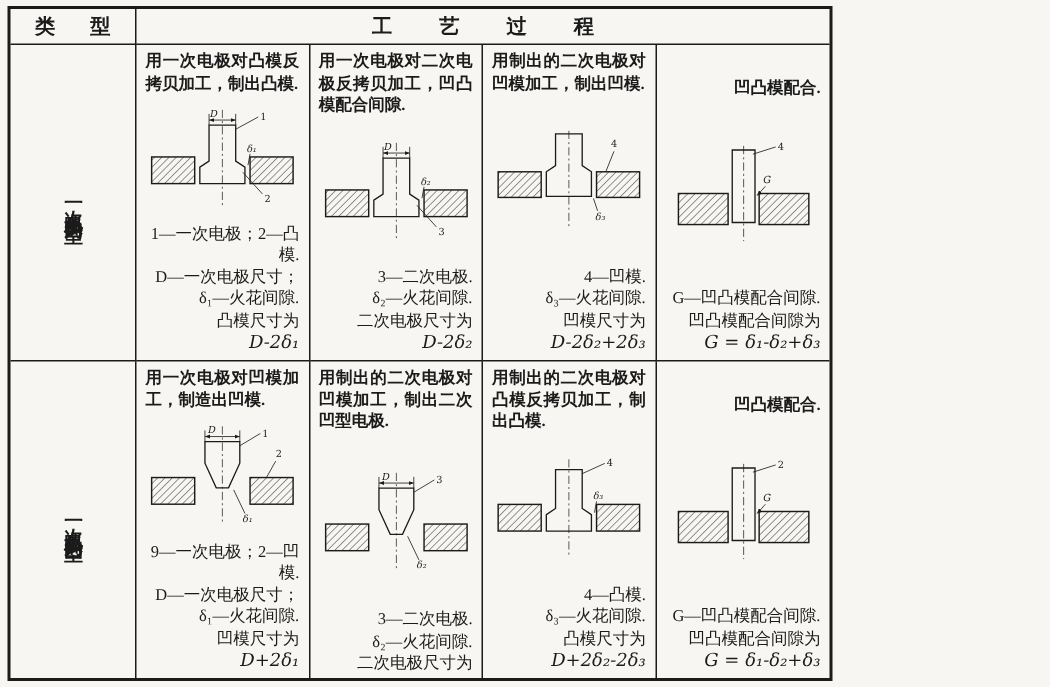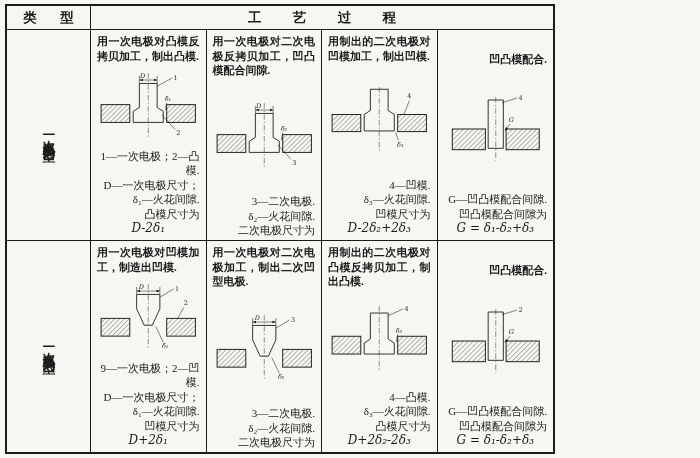--- a/index.html
+++ b/index.html
@@ -15,21 +15,21 @@
   .hdr-type{letter-spacing:10px;text-indent:10px}
   .hdr-process{grid-column:2/6;letter-spacing:14px;text-indent:14px}
   .rowlabel{display:flex;align-items:center;justify-content:center;writing-mode:vertical-rl;
             text-orientation:upright;font-size:12.5px;font-weight:700;letter-spacing:2px}
   .pcell{display:flex;flex-direction:column;padding:4px 6px 2px;overflow:hidden;
          font-size:11px;line-height:1.32}
   .title{font-weight:700;text-align:justify}
   .fit .title{text-align:right;margin-top:18px}
   .fig{flex:1;display:flex;align-items:center;justify-content:center;min-height:0}
   .lline,.result{text-align:right}
-  .formula{text-align:center;font-style:italic;font-size:12px;padding-bottom:1px;
+  .formula{text-align:right;font-style:italic;font-size:12px;padding-bottom:1px;
            font-family:"DejaVu Serif","Liberation Serif",serif}
   svg .blk{fill:url(#hatch);stroke:var(--ink,#1b1b1b);stroke-width:1.4}
   svg .ol{fill:none;stroke:var(--ink,#1b1b1b);stroke-width:1.3}
   svg .cl{stroke:var(--ink,#1b1b1b);stroke-width:.7;stroke-dasharray:8 3 2 3}
   svg .ld{stroke:var(--ink,#1b1b1b);stroke-width:.8;fill:none}
   svg text{fill:var(--ink,#1b1b1b)}
   svg .lbl{font:italic 9.5px "DejaVu Serif",serif}
   svg .num{font:9.5px "DejaVu Serif",serif}
   .defs-holder{position:absolute;width:0;height:0;overflow:hidden}
 </style>
@@ -96,20 +96,21 @@
           <polygon class="ol" points="62,17 88,17 88,52 97,58 97,74 53,74 53,58 62,52"></polygon>
           <text class="lbl" x="99" y="43">δ₂</text>
           <line class="ld" x1="102" y1="45" x2="100" y2="56"></line>
           <line class="ld" x1="95" y1="63" x2="114" y2="84"></line>
           <text class="num" x="116" y="92">3</text>
         </svg>
       </div>
       <div class="lline">3—二次电极.</div>
       <div class="lline">δ₂—火花间隙.</div>
       <div class="result">二次电极尺寸为</div>
+      <div class="formula">D-2δ₂</div>
     </div>
 
     <div class="pcell br bb">
       <div class="title">用制出的二次电极对凹模加工，制出凹模.</div>
       <div class="fig">
         <svg width="146" height="88" viewBox="0 0 150 100">
           <line class="cl" x1="75" y1="2" x2="75" y2="98"></line>
           <rect class="blk" x="6" y="42" width="42" height="25"></rect>
           <rect class="blk" x="102" y="42" width="42" height="25"></rect>
           <polygon class="ol" points="62,5 88,5 88,36 97,42 97,66 53,66 53,42 62,36"></polygon>
@@ -167,21 +168,21 @@
         </svg>
       </div>
       <div class="lline">9—一次电极；2—凹模.</div>
       <div class="lline">D—一次电极尺寸；</div>
       <div class="lline">δ₁—火花间隙.</div>
       <div class="result">凹模尺寸为</div>
       <div class="formula">D+2δ₁</div>
     </div>
 
     <div class="pcell br">
-      <div class="title">用一次电极对二次电极加工，制出二次凹型电极.</div>
+      <div class="title">用制出的二次电极对凹模加工，制出二次凹型电极.</div>
       <div class="fig">
         <svg width="146" height="84" viewBox="0 0 150 100">
           <line class="cl" x1="75" y1="2" x2="75" y2="98"></line>
           <line class="ld" x1="58" y1="6" x2="58" y2="17"></line>
           <line class="ld" x1="92" y1="6" x2="92" y2="17"></line>
           <line class="ld" x1="58" y1="12" x2="92" y2="12" marker-start="url(#arr)" marker-end="url(#arr)"></line>
           <text class="lbl" x="61" y="9">D</text>
           <rect class="blk" x="6" y="52" width="42" height="26"></rect>
           <rect class="blk" x="102" y="52" width="42" height="26"></rect>
           <polygon class="ol" points="58,17 92,17 92,38 81,62 69,62 58,38"></polygon>

